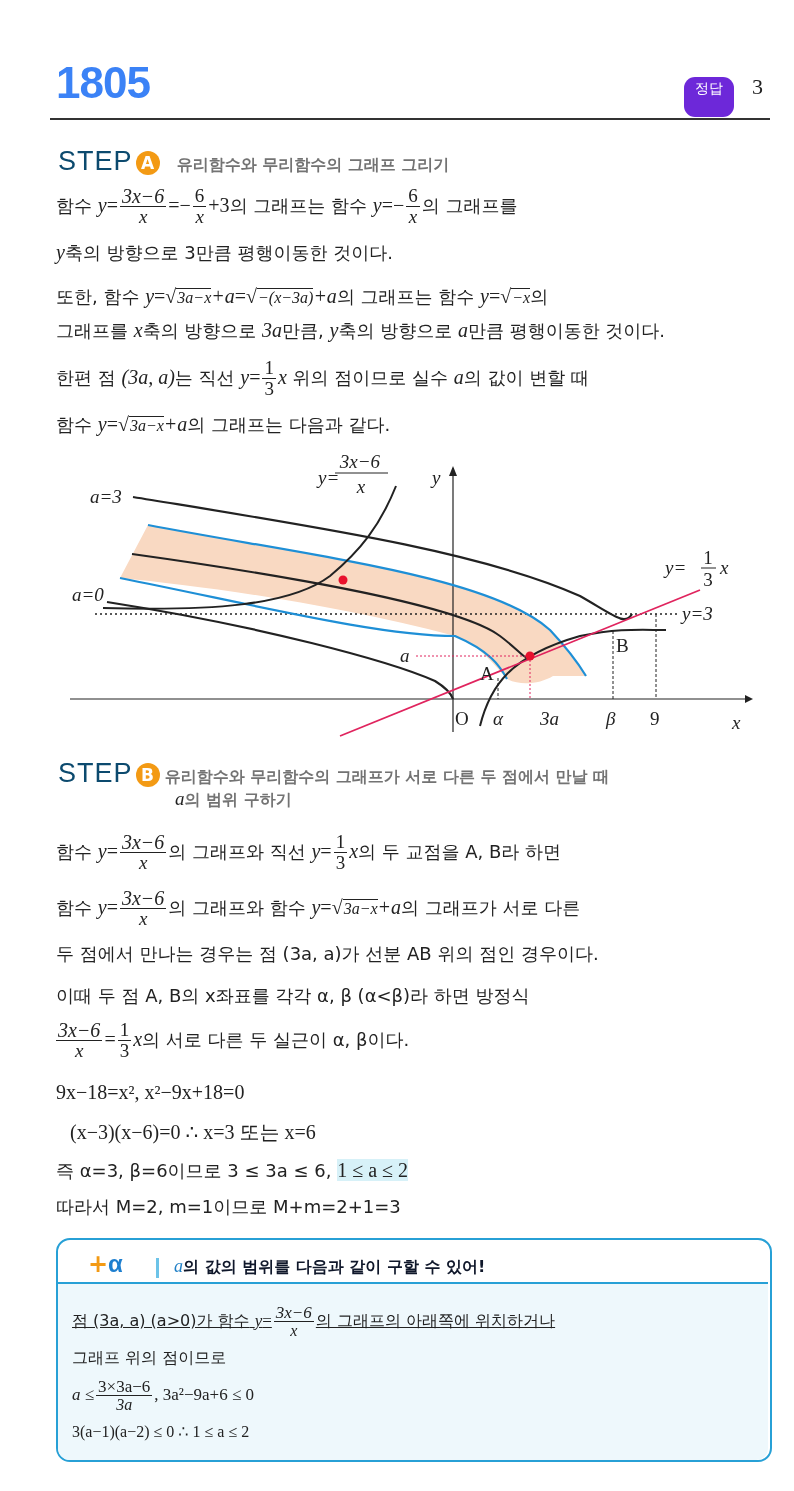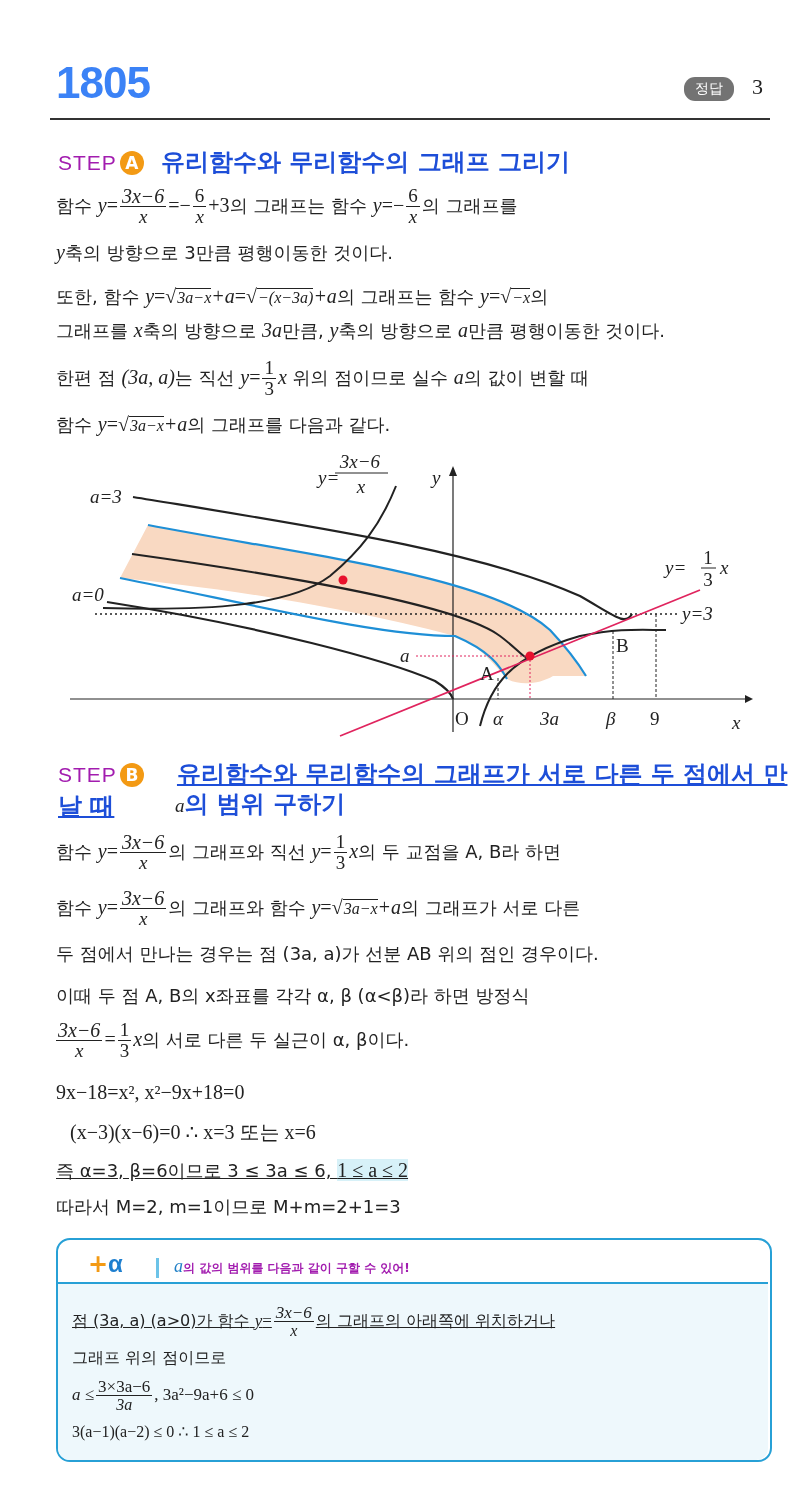--- a/index.html
+++ b/index.html
@@ -1,38 +1,38 @@
 <!DOCTYPE html>
 <html><head>
 <meta charset="utf-8">
 <style>
   html,body{margin:0;padding:0;background:#fff;}
   body{width:794px;height:1491px;position:relative;overflow:hidden;font-family:"DejaVu Sans","Liberation Sans",sans-serif;color:#222;}
   .abs{position:absolute;}
   .num{left:56px;top:58px;font-family:"Liberation Sans",sans-serif;font-weight:bold;font-size:44px;color:#3b82f6;letter-spacing:-1px;}
-  .ans-badge{left:684px;top:77px;width:50px;height:24px;border-radius:11px;background:#737373;color:#fff;font-size:14px;text-align:center;line-height:22px;}
+  .ans-badge{left:684px;top:77px;width:50px;height:40px;border-radius:11px;background:#6d28d9;color:#fff;font-size:14px;text-align:center;line-height:22px;}
   .ans-val{left:752px;top:74px;font-family:"Liberation Serif",serif;font-size:22px;}
   .rule{left:50px;top:118px;width:720px;height:2px;background:#333;}
-  .step{font-family:"Liberation Sans",sans-serif;font-size:21px;color:#a21caf;letter-spacing:1px;}
+  .step{font-family:"Liberation Sans",sans-serif;font-size:27px;color:#0c4a6e;letter-spacing:1px;}
   .step-circ{display:inline-block;width:24px;height:24px;border-radius:50%;background:#f39a14;color:#fff;font-size:17px;font-weight:bold;text-align:center;line-height:24px;margin-left:3px;vertical-align:1px;}
-  .step-title{font-weight:bold;font-size:24px;color:#1d4ed8;}
+  .step-title{font-weight:bold;font-size:16px;color:#737373;}
   .line{font-size:18px;line-height:24px;white-space:nowrap;}
   .m{font-family:"Liberation Serif",serif;font-style:italic;font-size:20px;}
   .r{font-family:"Liberation Serif",serif;font-size:20px;}
   .frac{display:inline-block;vertical-align:middle;text-align:center;font-family:"Liberation Serif",serif;font-size:19px;line-height:20px;margin:0 2px;}
   .frac .n{display:block;border-bottom:1.3px solid #222;padding:0 2px;}
   .frac .d{display:block;font-style:italic;}
   .sqrt{border-top:1.3px solid #222;padding-left:1px;font-style:italic;font-family:"Liberation Serif",serif;font-size:16px;}
   .hl{background:#d7f1f8;}
   .box{left:56px;top:1238px;width:712px;height:220px;border:2px solid #27a0d6;border-radius:14px;}
   .box-inner{left:58px;top:1282px;width:710px;height:176px;background:#eef8fc;border-top:2px solid #27a0d6;border-radius:0 0 12px 12px;}
   .plus{color:#f39a14;font-weight:bold;font-size:24px;}
   .alpha{color:#1e7fcf;font-weight:bold;font-size:24px;font-family:"Liberation Sans",sans-serif;}
   .bar{display:inline-block;width:3px;height:20px;background:#6cc3e8;vertical-align:middle;}
-  .box-title{color:#a21caf;font-weight:bold;font-size:12px;}
+  .box-title{color:#0f172a;font-weight:bold;font-size:16px;}
   .bl{font-size:16px;}
   .bl .m{font-size:17px;}
   .bl .r{font-size:17px;}
   .bl .frac{font-size:16px;line-height:17px;}
 </style>
 </head>
 <body>
 
 <div class="abs num">1805</div>
 <div class="abs ans-badge">정답</div>
@@ -60,21 +60,21 @@
 <div class="abs line" style="left:56px;top:318px;">
   <span>그래프를</span> <span class="m">x</span><span>축의 방향으로</span> <span class="m">3a</span><span>만큼,</span> <span class="m">y</span><span>축의 방향으로</span> <span class="m">a</span><span>만큼 평행이동한 것이다.</span>
 </div>
 <div class="abs line" style="left:56px;top:358px;">
   <span>한편 점</span> <span class="m">(3a, a)</span><span>는 직선</span>
   <span class="m">y</span><span class="r">=</span><span class="frac"><span class="n">1</span><span class="d" style="font-style:normal">3</span></span><span class="m">x</span>
   <span>위의 점이므로 실수</span> <span class="m">a</span><span>의 값이 변할 때</span>
 </div>
 <div class="abs line" style="left:56px;top:412px;">
   <span>함수</span>
-  <span class="m">y</span><span class="r">=</span><span class="r">√</span><span class="sqrt">3a−x</span><span class="m">+a</span><span>의 그래프를 다음과 같다.</span>
+  <span class="m">y</span><span class="r">=</span><span class="r">√</span><span class="sqrt">3a−x</span><span class="m">+a</span><span>의 그래프는 다음과 같다.</span>
 </div>
 
 <svg class="abs" style="left:60px;top:446px;" width="700" height="300" viewBox="0 0 700 300">
 
   <path d="M88,79 C250,110 430,130 490,184 C500,196 510,208 526,230 L493,230 C480,238 460,240 447,233 C432,216 420,200 395,190 C260,155 140,140 60,132 Z" fill="#f9d9c2"></path>
 
   <line x1="10" y1="253" x2="685" y2="253" stroke="#222" stroke-width="1.2"></line>
   <polygon points="685,249 693,253 685,257" fill="#222"></polygon>
   <line x1="393" y1="286" x2="393" y2="22" stroke="#222" stroke-width="1.2"></line>
   <polygon points="389,30 393,20 397,30" fill="#222"></polygon>
@@ -125,21 +125,21 @@
     <text x="395" y="279">O</text>
     <text x="433" y="279" font-style="italic">α</text>
     <text x="480" y="279" font-style="italic">3a</text>
     <text x="546" y="279" font-style="italic">β</text>
     <text x="590" y="279">9</text>
   </g>
 </svg>
 
 <div class="abs" style="left:58px;top:758px;">
   <span class="step">STEP</span><span class="step-circ">B</span>
-  <span class="step-title" style="margin-left:28px;text-decoration:underline;">유리함수와 무리함수의 그래프가 서로 다른 두 점에서 만날 때</span>
+  <span class="step-title" style="margin-left:0;">유리함수와 무리함수의 그래프가 서로 다른 두 점에서 만날 때</span>
 </div>
 <div class="abs" style="left:175px;top:788px;">
   <span class="m" style="font-size:19px">a</span><span class="step-title">의 범위 구하기</span>
 </div>
 
 <div class="abs line" style="left:56px;top:832px;">
   <span>함수</span>
   <span class="m">y</span><span class="r">=</span><span class="frac"><span class="n m">3x−6</span><span class="d">x</span></span><span>의 그래프와 직선</span>
   <span class="m">y</span><span class="r">=</span><span class="frac"><span class="n">1</span><span class="d" style="font-style:normal">3</span></span><span class="m">x</span><span>의 두 교점을 A, B라 하면</span>
 </div>
@@ -148,21 +148,21 @@
   <span class="m">y</span><span class="r">=</span><span class="frac"><span class="n m">3x−6</span><span class="d">x</span></span><span>의 그래프와 함수</span>
   <span class="m">y</span><span class="r">=</span><span class="r">√</span><span class="sqrt">3a−x</span><span class="m">+a</span><span>의 그래프가 서로 다른</span>
 </div>
 <div class="abs line" style="left:56px;top:942px;">두 점에서 만나는 경우는 점 (3a, a)가 선분 AB 위의 점인 경우이다.</div>
 <div class="abs line" style="left:56px;top:984px;">이때 두 점 A, B의 x좌표를 각각 α, β (α&lt;β)라 하면 방정식</div>
 <div class="abs line" style="left:56px;top:1020px;">
   <span class="frac" style="margin-left:0"><span class="n m">3x−6</span><span class="d">x</span></span><span class="r">=</span><span class="frac"><span class="n">1</span><span class="d" style="font-style:normal">3</span></span><span class="m">x</span><span>의 서로 다른 두 실근이 α, β이다.</span>
 </div>
 <div class="abs line r" style="left:56px;top:1080px;">9x−18=x², x²−9x+18=0</div>
 <div class="abs line r" style="left:70px;top:1120px;">(x−3)(x−6)=0    ∴ x=3 또는 x=6</div>
-<div class="abs line" style="left:56px;top:1158px;text-decoration:underline;">
+<div class="abs line" style="left:56px;top:1158px;">
   <span>즉 α=3, β=6이므로 3 ≤ 3a ≤ 6, </span><span class="hl r">1 ≤ a ≤ 2</span>
 </div>
 <div class="abs line" style="left:56px;top:1195px;">따라서 M=2, m=1이므로 M+m=2+1=3</div>
 
 <div class="abs box"></div>
 <div class="abs box-inner"></div>
 <div class="abs" style="left:88px;top:1250px;">
   <span class="plus">+</span><span class="alpha">α</span>
   <span class="bar" style="margin:0 10px 0 28px;"></span>
   <span class="m" style="color:#1f7fc6;font-size:18px">a</span><span class="box-title">의 값의 범위를 다음과 같이 구할 수 있어!</span>

